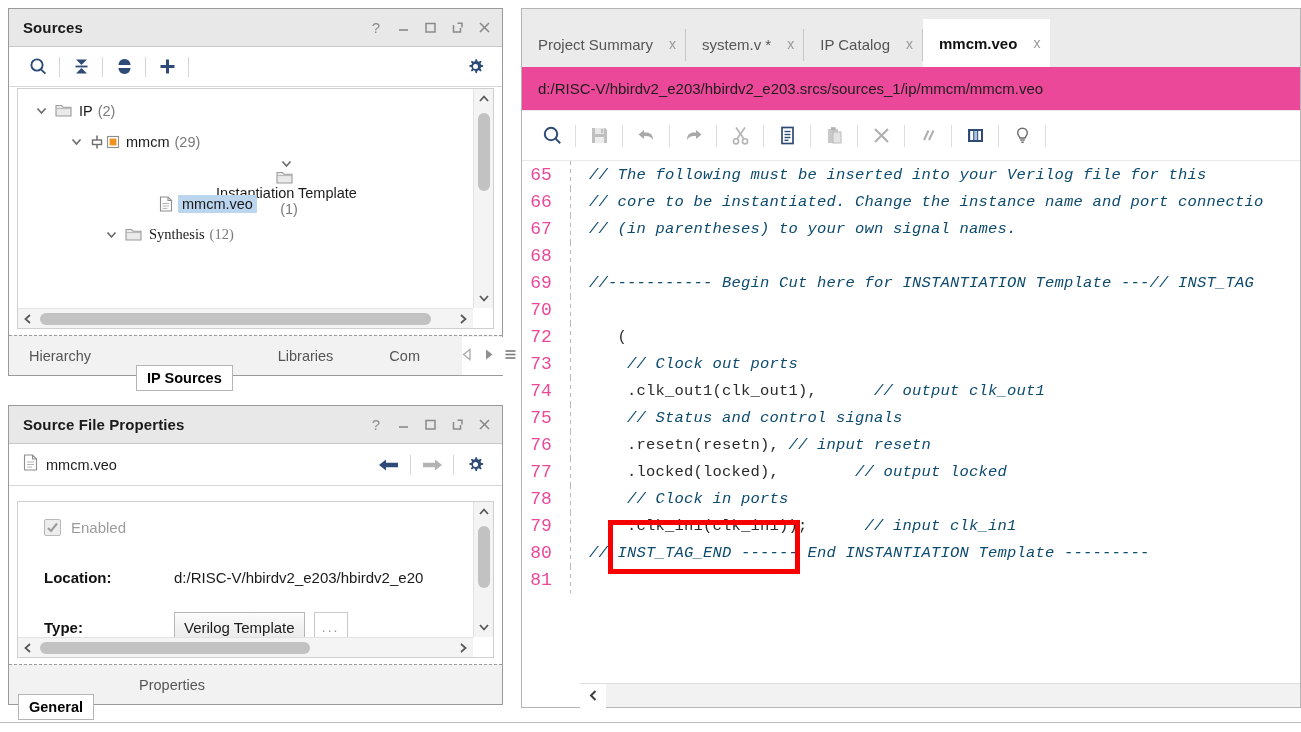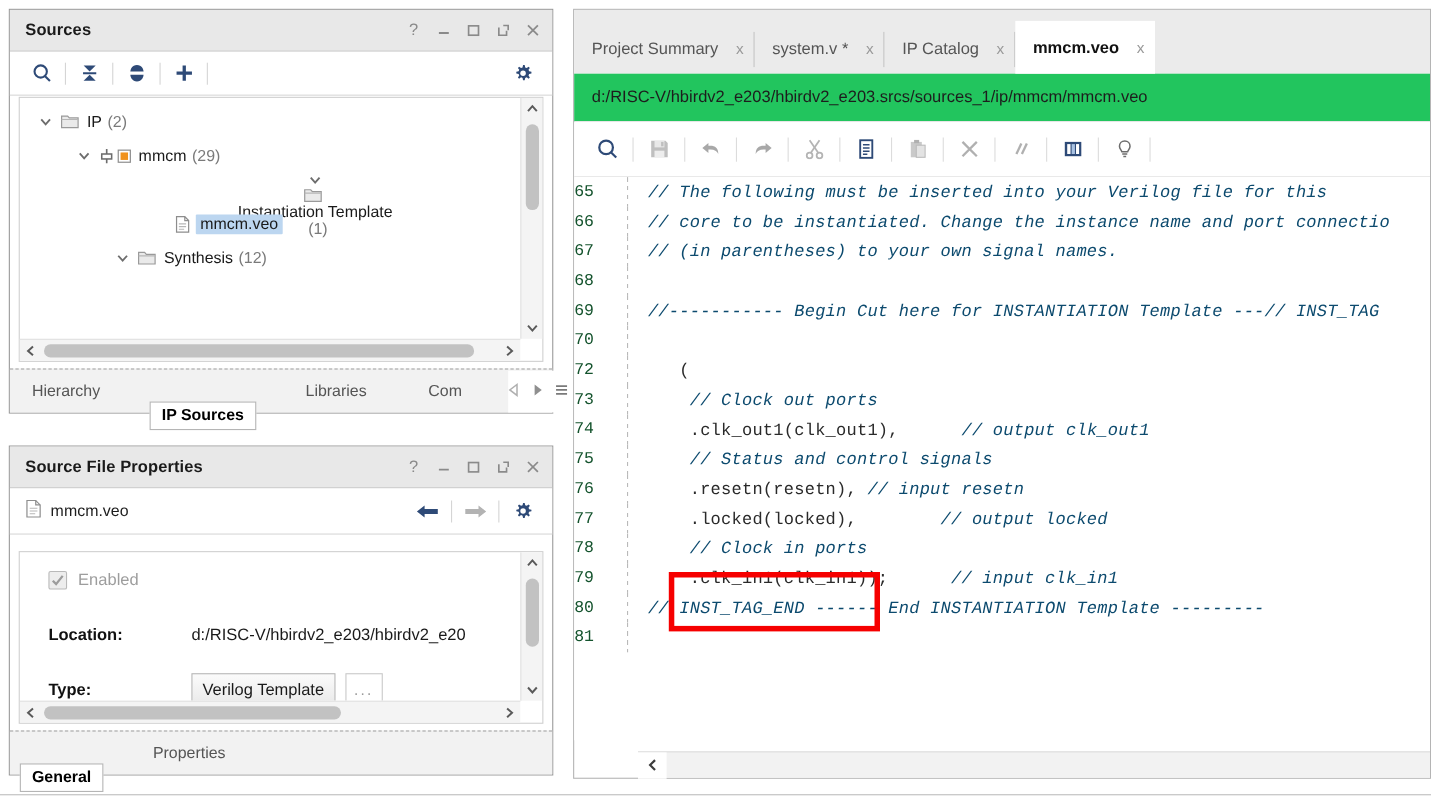--- a/index.html
+++ b/index.html
@@ -120,32 +120,32 @@
     font-size:15px; color:#555; cursor:pointer; position:relative;
   }
   .ed-tab .lbl { white-space:nowrap;text-align:center; }
   .ed-tab .xc { margin-left:16px; color:#9a9a9a; font-size:14px; cursor:pointer; }
   .ed-tab .divider { position:absolute; right:0; top:8px; bottom:6px; width:1px; background:#c6c6c6; }
   .ed-tab.active { background:#ffffff; color:#111; font-weight:bold; height:48px; }
   .ed-tab.active .xc { font-weight:normal; }
 
   .ed-path {
     height:44px; display:flex; align-items:center; padding-left:16px;
-    font-size:15px; color:#1d1d1d; background:#22c55e; border-bottom:1px solid #e6e6e6;
+    font-size:15px; color:#1d1d1d; background:#ec4899; border-bottom:1px solid #e6e6e6;
   }
   .ed-toolbar { height:50px; background:#fff; display:flex; align-items:center; padding-left:12px; border-bottom:1px solid #e9e9e9;}
   .ed-tb { width:36px; height:32px; display:flex; align-items:center; justify-content:center; cursor:pointer; }
   .ed-sep { width:1px; height:22px; background:#dcdcdc; margin:0 5px; }
 
   .code-area { position:absolute; left:0; right:0; background:#fff; overflow:hidden; }
   .code-rows { position:absolute; left:0; top:0; right:0; }
   .crow { display:flex; height:27px; align-items:center; }
   .gutter {
-    width:48px; text-align:left; padding-right:10px;
-    font-family:"Liberation Mono", monospace; font-size:15px; color:#14532d; flex:0 0 48px;
+    width:48px; text-align:center; padding-right:10px;
+    font-family:"Liberation Mono", monospace; font-size:18px; color:#ec4899; flex:0 0 48px;
   }
   .gline { width:1px; align-self:stretch; background:repeating-linear-gradient(to bottom,#b9b9b9 0 4px,transparent 4px 8px); flex:0 0 1px;}
   .ctext {
     padding-left:18px; font-family:"Liberation Mono", monospace; font-size:15.5px;
     white-space:pre; color:#333; font-style:italic; letter-spacing:.2px;
   }
   .cm { color:#0c4a6e; font-style:italic; }
   .cd { color:#2a2a2a; font-style:normal; font-weight:bold; }
   .ck { color:#2a2a2a; font-style:normal; }
 
@@ -293,21 +293,21 @@
               <svg width="14" height="16" viewBox="0 0 14 16">
                 <path d="M1.5 1 L9 1 L12.5 4.5 L12.5 15 L1.5 15 Z" fill="#fff" stroke="#8d8d8d" stroke-width="1.1"></path>
                 <path d="M9 1 L9 4.5 L12.5 4.5" fill="none" stroke="#8d8d8d" stroke-width="1.1"></path>
                 <line x1="3.6" y1="7.5" x2="10.2" y2="7.5" stroke="#b6b6b6" stroke-width="1"></line>
                 <line x1="3.6" y1="10" x2="10.2" y2="10" stroke="#b6b6b6" stroke-width="1"></line>
                 <line x1="3.6" y1="12.4" x2="8.4" y2="12.4" stroke="#b6b6b6" stroke-width="1"></line>
               </svg>
             </span>
             <span class="tlbl sel">mmcm.veo</span>
           </div>
-          <div class="tnode" style="padding-left: 82px;">
+          <div class="tnode" style="padding-left: 82px; font-family: Liberation Serif, serif;">
             <span class="tw">
               <svg width="13" height="13" viewBox="0 0 13 13">
                 <polyline points="2.5,4.5 6.5,9 10.5,4.5" fill="none" stroke="#6d6d6d" stroke-width="1.7"></polyline>
               </svg>
             </span>
             <span class="ico-slot">
               <svg width="17" height="15" viewBox="0 0 17 15">
                 <path d="M1 2.5 L6.5 2.5 L8 4.2 L16 4.2 L16 13 L1 13 Z" fill="#eaeaea" stroke="#9a9a9a" stroke-width="1.1"></path>
                 <path d="M1 5.6 L16 5.6" stroke="#b6b6b6" stroke-width="1"></path>
               </svg>

